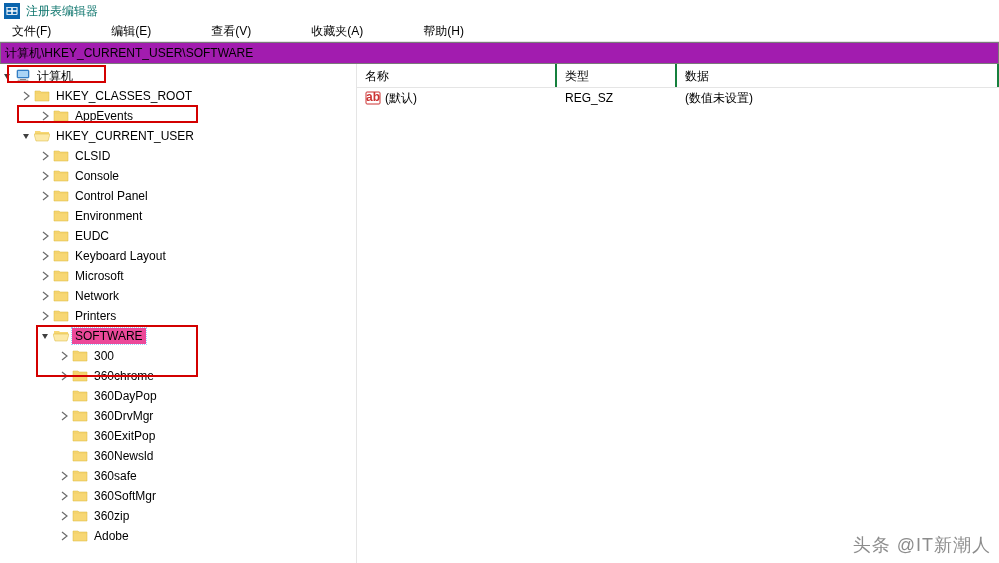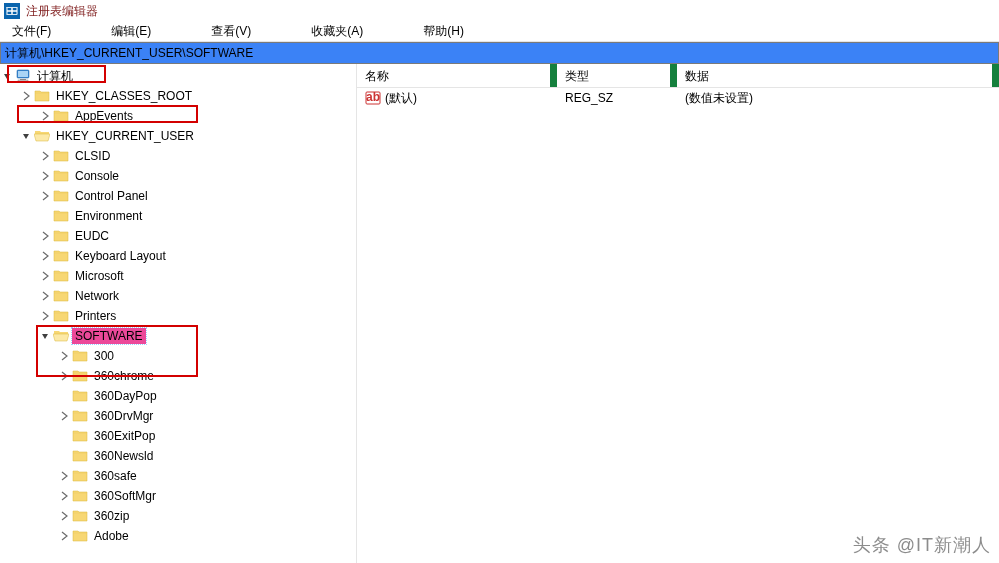--- a/index.html
+++ b/index.html
@@ -2,48 +2,48 @@
 <html><head>
 <meta charset="utf-8">
 <style>
 * { margin: 0; padding: 0; box-sizing: border-box; font-family: "Microsoft YaHei", "Segoe UI", Tahoma, sans-serif; font-size: 12px; }
 body { background: #fff; width: 999px; height: 563px; overflow: hidden; position: relative; }
 
 
 .titlebar { height: 22px; display: flex; align-items: center; padding-left: 4px; background: #fff; }
 .app-icon { width: 16px; height: 16px; background: #0a64ad; margin-right: 6px; display: flex; align-items: center; justify-content: center; }
 .app-icon svg { width: 12px; height: 12px; }
-.title-text { color: #7f1d1d; text-align: right; }
+.title-text { color: #0f766e; text-align: right; }
 
 
 .menubar { height: 20px; display: flex; align-items: center; padding-left: 4px; border-bottom: 1px solid #e5e5e5; gap: 44px; }
 .menu-item { padding: 2px 8px; cursor: default; }
 
 
-.addressbar { height: 22px; border: 1px solid #7a7a7a; margin: 0; padding: 2px 4px; display: flex; align-items: center; background: #3b82f6; }
+.addressbar { height: 22px; border: 1px solid #7a7a7a; margin: 0; padding: 2px 4px; display: flex; align-items: center; background: #a21caf; }
 
 
 .main { display: flex; height: calc(563px - 22px - 20px - 22px); }
 .left-pane { width: 357px; border-right: 1px solid #e5e5e5; overflow-y: scroll; overflow-x: hidden; position: relative; }
 .right-pane { flex: 1; display: flex; flex-direction: column; }
 
 
 .tree { padding: 2px 0; }
 .tree-row { height: 20px; display: flex; align-items: center; white-space: nowrap; cursor: default; position: relative; }
 .tree-row.selected .label { background: #ec4899; outline: 1px dotted #99d1ff; }
 .indent { display: inline-block; height: 20px; }
 .twisty { width: 14px; height: 14px; display: inline-flex; align-items: center; justify-content: center; cursor: pointer; color: #6b6b6b; }
 .twisty.none { visibility: hidden; }
 .twisty svg { width: 10px; height: 10px; }
 .node-icon { width: 16px; height: 16px; margin: 0 3px 0 1px; display: inline-flex; align-items: center; justify-content: center; }
 .label { padding: 1px 3px; }
 
 
 .list-header { height: 24px; display: flex; border-bottom: 1px solid #e5e5e5; }
-.col-h { padding: 4px 8px; border-right: 7px solid #15803d; color: #000; cursor: default; }
+.col-h { padding: 4px 8px; border-right: 2px solid #15803d; color: #000; cursor: default; }
 .col-h.name { width: 200px; }
 .col-h.type { width: 120px; }
 .col-h.data { flex: 1; }
 
 
 .list-body { flex: 1; }
 .list-row { height: 20px; display: flex; align-items: center; }
 .cell { padding: 2px 8px; }
 .cell.name { width: 200px; display: flex; align-items: center; gap: 4px; }
 .cell.type { width: 120px; }

